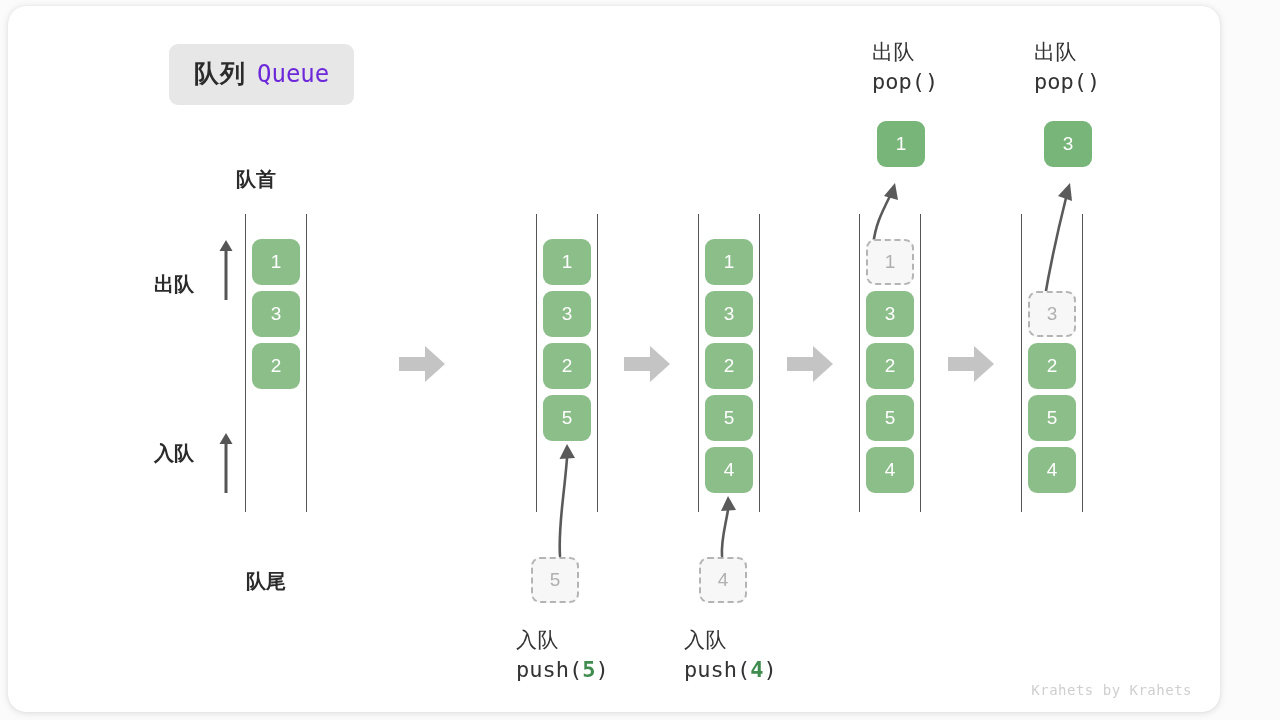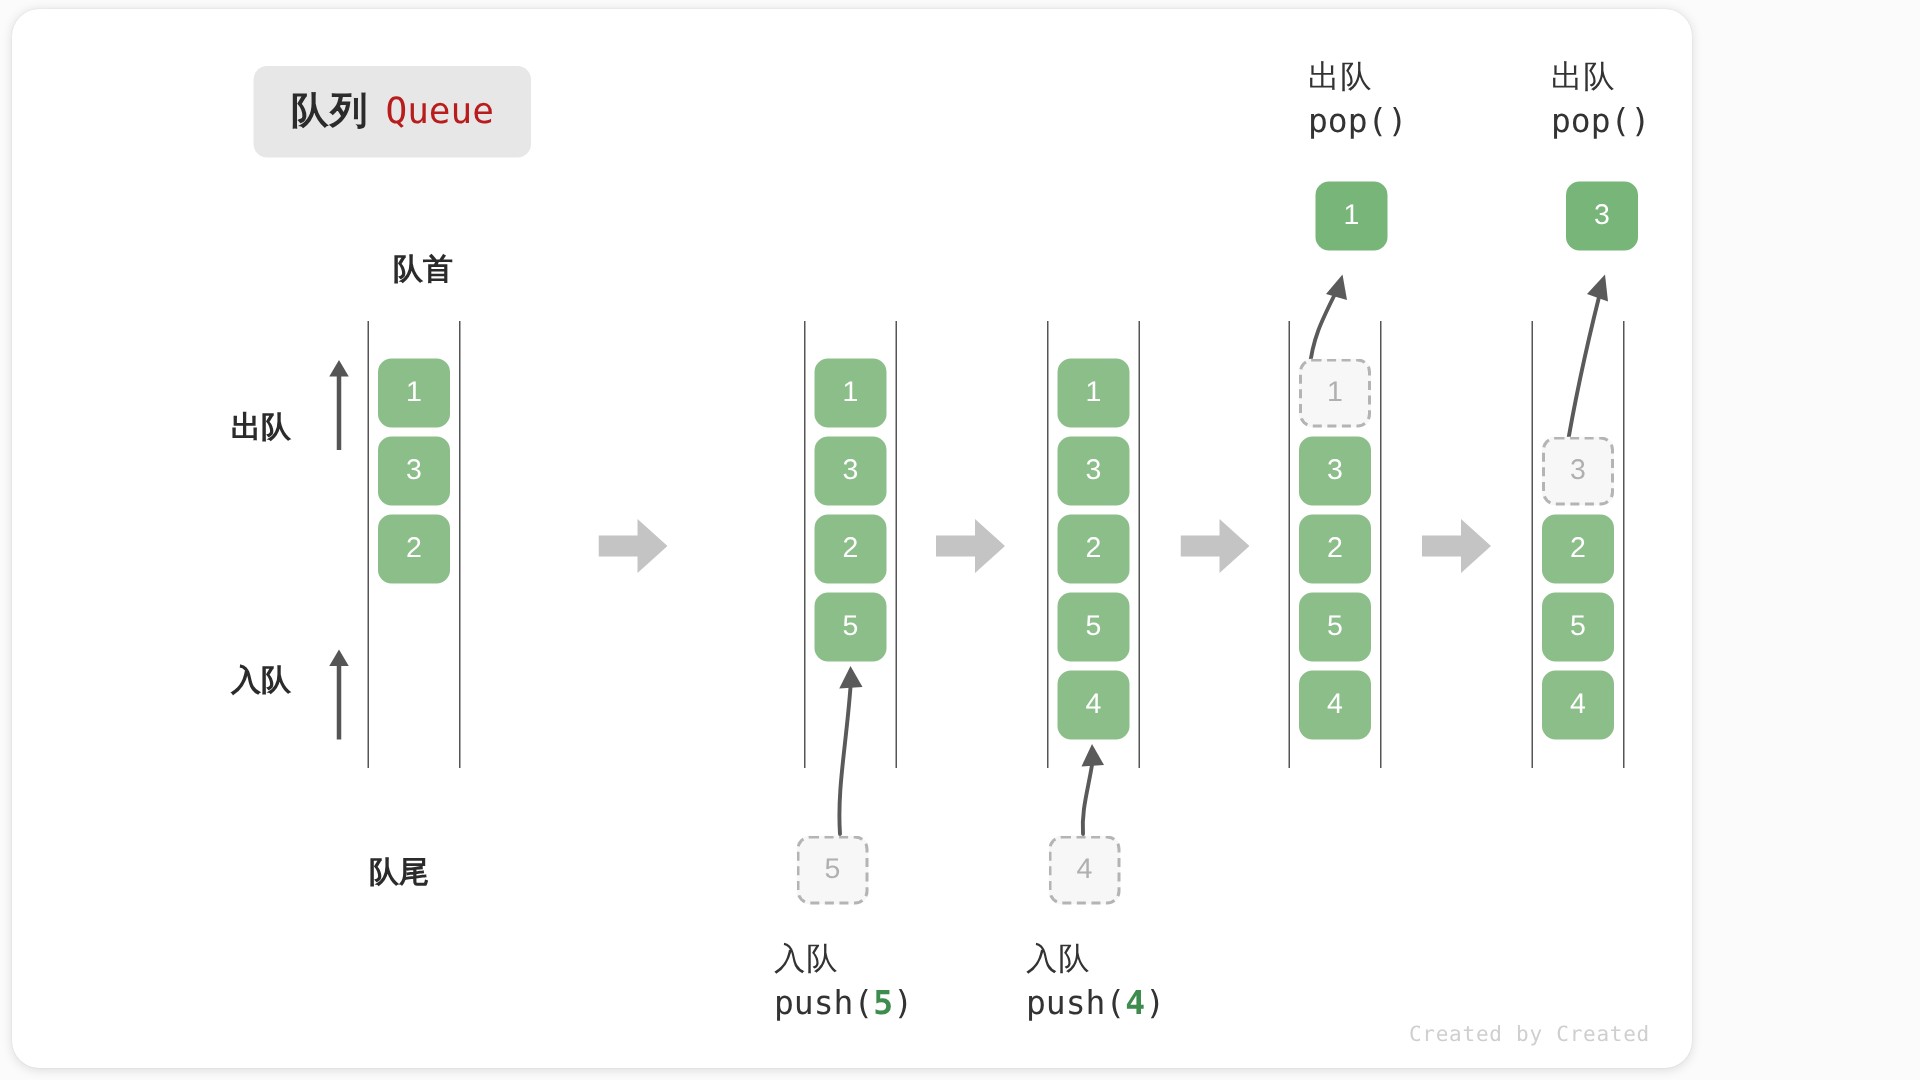--- a/index.html
+++ b/index.html
@@ -10,21 +10,21 @@
   body {
     width: 1280px;
     height: 720px;
     font-family: "Liberation Sans", "DejaVu Sans", sans-serif;
     overflow: hidden;
   }
   #canvas {
     position: absolute;
     left: 8px;
     top: 6px;
-    width: 1120px;
+    width: 1212px;
     height: 706px;
     background: #ffffff;
     border-radius: 18px;
     box-shadow: 0 1px 7px rgba(0,0,0,0.13), 0 0 1px rgba(0,0,0,0.10);
     overflow: hidden;
   }
 
   
   .title-badge {
     position: absolute;
@@ -39,21 +39,21 @@
     white-space: nowrap;
   }
   .title-cn {
     font-size: 25px;
     font-weight: bold;
     color: #2b2b2b;
     letter-spacing: 1px;
   }
   .title-en {
     font-size: 24px;
-    color: #b91c1c;
+    color: #6d28d9;
     font-family: "DejaVu Sans Mono", "Liberation Mono", monospace;
   }
 
   
   .lbl-bold {
     position: absolute;
     font-size: 20px;
     font-weight: bold;
     color: #2b2b2b;
     white-space: nowrap;
@@ -157,21 +157,21 @@
 </head>
 <body>
 
 <div id="canvas">
 
   <div class="title-badge">
     <span class="title-cn">队列</span>
     <span class="title-en">Queue</span>
   </div>
 
-  <div class="lbl-bold" style="left:254px; top:160px;">队首</div>
+  <div class="lbl-bold" style="left:228px; top:160px;">队首</div>
   <div class="lbl-bold" style="left:238px; top:562px;">队尾</div>
   <div class="lbl-bold" style="left:146px; top:265px;">出队</div>
   <div class="lbl-bold" style="left:146px; top:434px;">入队</div>
 
   <div class="dir-arrow" style="left:209px; top:232px;">
     <svg viewBox="0 0 18 64">
         <path d="M9 62 L9 8" stroke="currentColor" stroke-width="3" fill="none"></path>
         <path d="M9 2 L2.5 13 L15.5 13 Z" fill="currentColor"></path>
       </svg>
   </div>
@@ -290,15 +290,15 @@
   </div>
   <div class="column" style="left:1013px; top:208px; width:62px; height:298px;">
     <div class="rail left"></div>
     <div class="rail right"></div>
     <div class="cell ghost" style="left:7px; top:77px;">3</div>
     <div class="cell filled" style="left:7px; top:129px;">2</div>
     <div class="cell filled" style="left:7px; top:181px;">5</div>
     <div class="cell filled" style="left:7px; top:233px;">4</div>
   </div>
 
-  <div class="credit">Created by Created</div>
+  <div class="credit">Krahets by Krahets</div>
 
 </div>
 
 </body></html>

